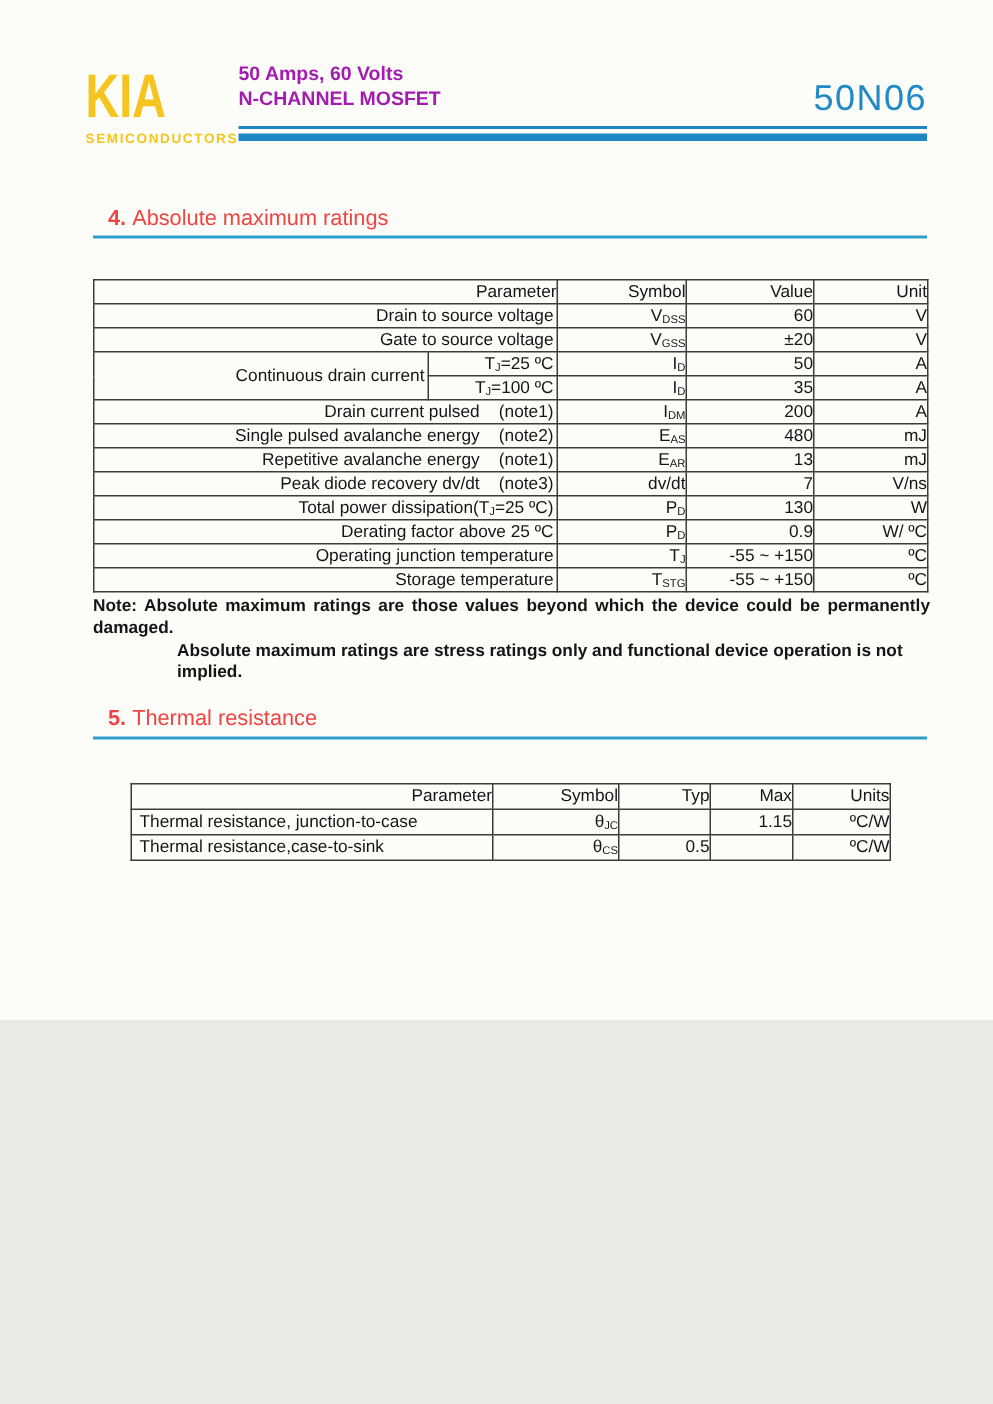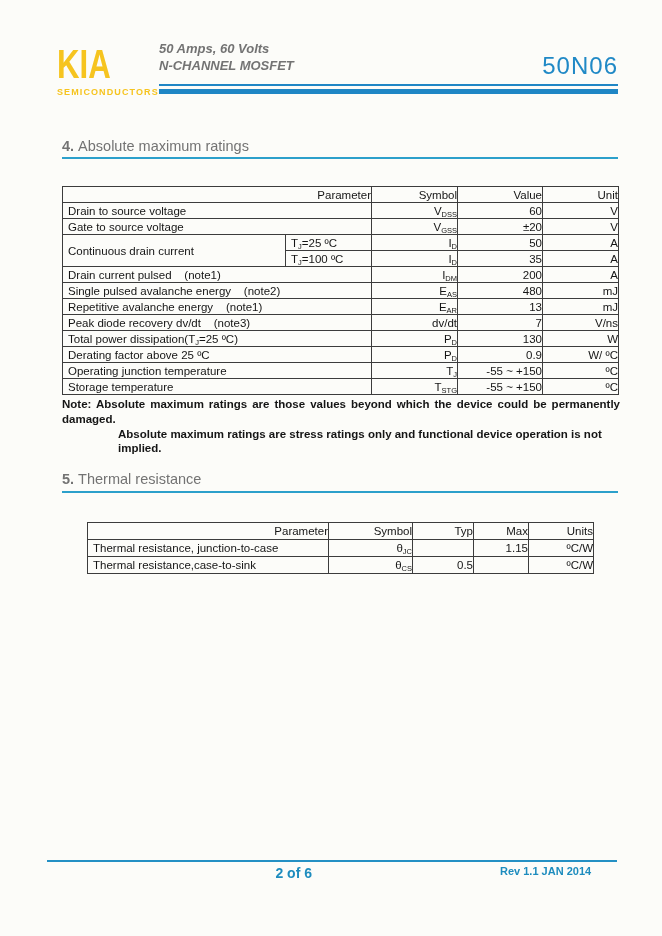--- a/index.html
+++ b/index.html
@@ -1,19 +1,19 @@
 <!DOCTYPE html>
 <html><head>
 <meta charset="utf-8">
 <style>
   * { box-sizing: border-box; }
   html,body { margin:0; padding:0; background:#e9e9e6; }
   .page {
     position: relative;
-    width: 662px; height: 936px;
+    width: 662px; height: 680px;
     margin: 0 auto;
     background: #FCFCF9;
     font-family: "Liberation Sans", sans-serif;
     color: #1b1b1b;
     overflow: hidden;
   }
   
   .logo-kia {
     position: absolute; left: 57px; top: 44px;
     font-size: 41px; font-weight: bold; line-height: 1;
@@ -21,52 +21,51 @@
     transform: scaleX(0.76); transform-origin: left top;
   }
   .logo-sub {
     position: absolute; left: 57px; top: 87px;
     font-size: 9px; font-weight: bold; letter-spacing: 1.1px;
     color: #F6C41F;
   }
   .hdr-mid {
     position: absolute; left: 159px; top: 40px;
     font-size: 13px; font-weight: bold; line-height: 17px;
-    color: #737373;
-    font-style: italic;
+    color: #a21caf;
   }
   .part-no {
     position: absolute; right: 44px; top: 52px;
     font-size: 24px; letter-spacing: 1px;
     color: #2089C6;
   }
   .rule-thin  { position:absolute; left:159px; top:84px; width:459px; height:2px; background:#1F86C5; }
   .rule-thick { position:absolute; left:159px; top:89px; width:459px; height:5px; background:#1F86C5; }
   
   .sec-heading {
-    position: absolute; left: 62px;
-    font-size: 14.5px; color: #737373; line-height: 1.1;
+    position: absolute; left: 72px;
+    font-size: 14.5px; color: #ef4444; line-height: 1.1;
   }
   .sec-heading .num { font-weight: bold; margin-right: 4px; }
   .sec-underline { position: absolute; left: 62px; width: 556px; height: 2px; background: #2CA0CB; }
   
   table.t {
     position: absolute;
     border-collapse: collapse; table-layout: fixed;
     font-size: 11.5px; color: #151515;
   }
   table.t td {
     border: 1px solid #3c3c3c;
     padding: 0 2px 0 5px;
     vertical-align: middle;
     overflow: hidden; white-space: nowrap;
   }
   table.t td.c { text-align: right; padding: 0; }
   table.abs { left: 62px; top: 186px; width: 556px; }
-  table.abs td { height: 16px; }
+  table.abs td { height: 16px; text-align: right; }
   table.th2 { left: 87px; top: 522px; width: 506px; }
   table.th2 td { height: 17px; }
   sub { font-size: 7.5px; line-height: 0; vertical-align: -1.5px; }
   
   .note {
     position: absolute; left: 62px; top: 397px; width: 558px;
     font-size: 11.5px; line-height: 14.8px; color: #151515;
   }
   .note p { margin: 0; font-weight: bold; }
   .note .p1 { text-align: justify; }

